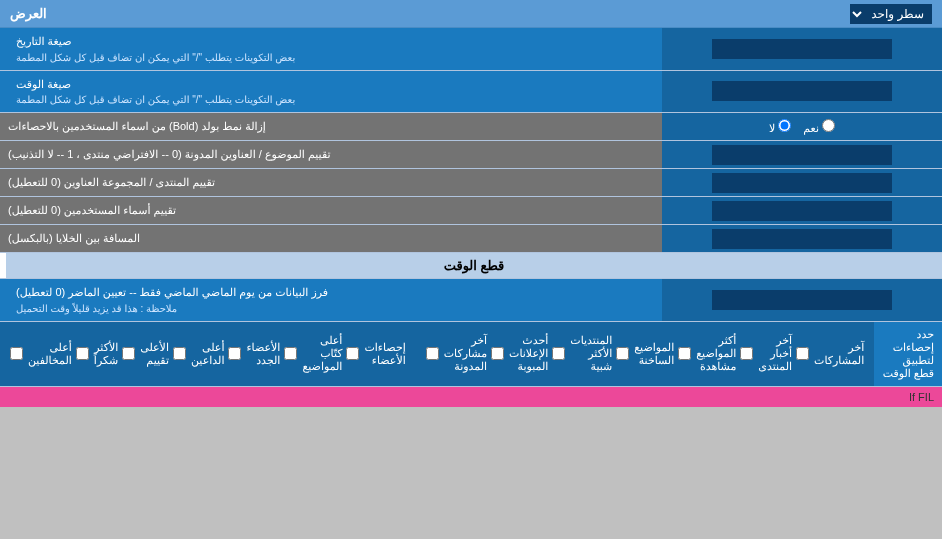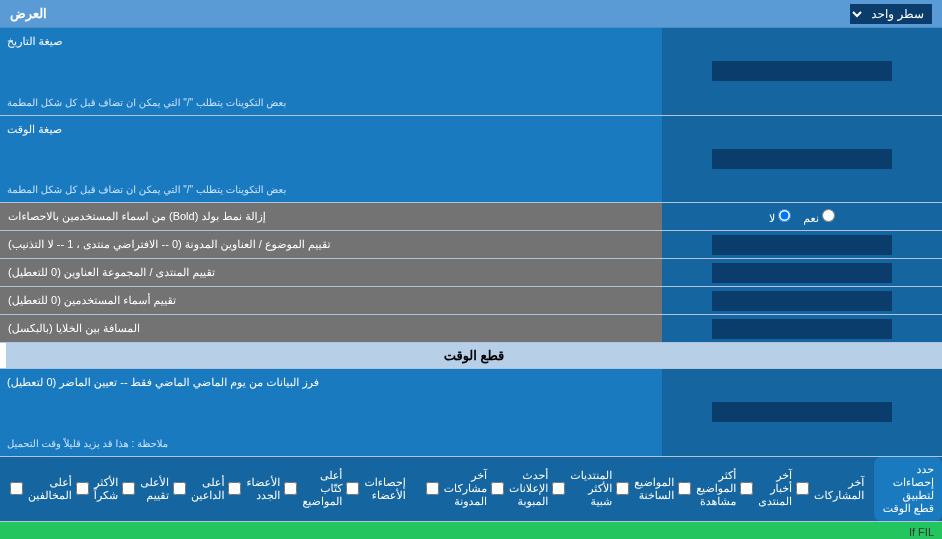--- a/index.html
+++ b/index.html
@@ -95,29 +95,28 @@
       background: #0a3d6b;
       color: #fff;
       border: none;
       padding: 2px 4px;
       font-size: 12px;
     }
     .full-label {
       background: #1a7abf;
       color: #fff;
       flex: 1;
-      padding: 5px 7px;
+      padding: 5px 16px;
       text-align: right;
       font-size: 11px;
       line-height: 1.5;
       display: flex;
       flex-direction: column;
       align-items: flex-end;
       justify-content: center;
-      gap: 45px;
     }
     .full-label .sub {
       font-size: 10px;
       color: #cce4ff;
     }
     .bottom-note {
       font-size: 10px;
       color: #cce4ff;
     }
   </style>
@@ -220,21 +219,21 @@
       <input type="text" style="">
     </div>
     <div class="full-label">
       <span>فرز البيانات من يوم الماضي الماضي فقط -- تعيين الماضر (0 لتعطيل)</span>
       <span class="sub bottom-note">ملاحظة : هذا قد يزيد قليلاً وقت التحميل</span>
     </div>
   </div>
 
   <div style="display:flex; flex-direction:row; background:#1565a0; border-bottom:1px solid #b0c4de;">
 
-    <div style="background:#1a7abf; width:260px; padding:6px 8px; color:#fff; font-size:11px; text-align:right; display:flex; align-items:flex-start; justify-content:flex-end;border-radius:7px;">
+    <div style="background:#1a7abf; width:260px; padding:6px 8px; color:#fff; font-size:11px; text-align:right; display:flex; align-items:flex-start; justify-content:flex-end;">
       <span>حدد إحصاءات لتطبيق قطع الوقت</span>
     </div>
 
     <div class="checkbox-col">
       <div class="checkbox-item">
         <span>آخر المشاركات</span>
         <input type="checkbox" style="">
       </div>
       <div class="checkbox-item">
         <span>آخر أخبار المنتدى</span>
@@ -287,17 +286,17 @@
         <span>الأكثر شكراً</span>
         <input type="checkbox" style="">
       </div>
       <div class="checkbox-item">
         <span>أعلى المخالفين</span>
         <input type="checkbox" style="">
       </div>
     </div>
   </div>
 
-  <div style="background:#22c55e; padding:4px 8px; font-size:11px; color:#333;">
+  <div style="background:#ec4899; padding:4px 8px; font-size:11px; color:#333;">
     <span>If FIL</span>
   </div>
 
 </div>
 
 </body></html>

